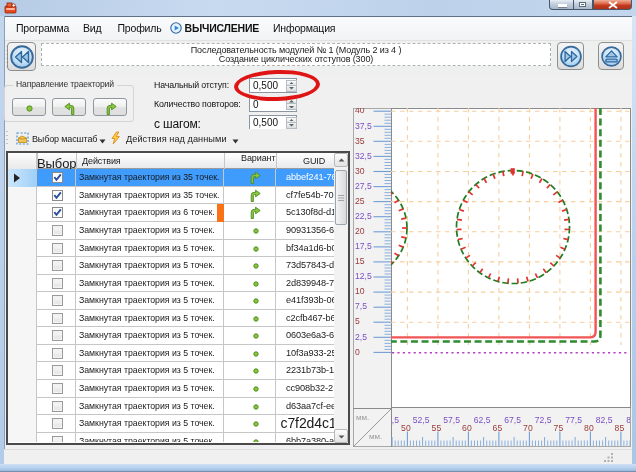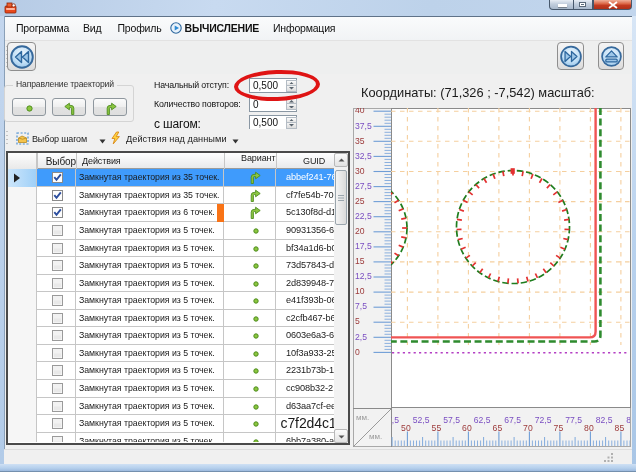--- a/index.html
+++ b/index.html
@@ -48,20 +48,21 @@
             <radialGradient id="g1" cx="0.5" cy="0.35" r="0.75">
               <stop offset="0" stop-color="#eef7fe"></stop>
               <stop offset="0.55" stop-color="#c3e0f6"></stop>
               <stop offset="1" stop-color="#8cbde6"></stop>
             </radialGradient>
           </defs>
           <circle cx="12" cy="12" r="10.8" fill="url(#g1)" stroke="#36699c" stroke-width="1.9"></circle>
           <path d="M11.5,6.5 L5.5,12 L11.5,17.5 Z M18.5,6.5 L12.5,12 L18.5,17.5 Z" fill="#9dc6e8" stroke="#2d679e" stroke-width="1.4" stroke-linejoin="round"></path>
         </svg>
       </div>
+      <div style="position:absolute;left:37px;top:27px;width:510px;height:23px;background:#fff;border:1px dashed #b2b2b2;text-align:center;font-size:9px;letter-spacing:-0.1px;color:#1a1a1a;line-height:9.5px;padding-top:1.5px">Последовательность модулей № 1 (Модуль 2 из 4 )<br>Создание циклических отступов (300)</div>
       <div style="position:absolute;left:553px;top:26px;width:27px;height:28px;border:1.5px solid #8e8e8e;border-radius:4px;background:linear-gradient(#f4f4f4,#e9e9e9 55%,#dcdcdc)">
         <svg width="22" height="23" viewBox="0 0 24 24" style="position:absolute;left:2px;top:2px">
           <defs>
             <radialGradient id="g2" cx="0.5" cy="0.35" r="0.75">
               <stop offset="0" stop-color="#eef7fe"></stop>
               <stop offset="0.55" stop-color="#c3e0f6"></stop>
               <stop offset="1" stop-color="#8cbde6"></stop>
             </radialGradient>
           </defs>
           <circle cx="12" cy="12" r="10.8" fill="url(#g2)" stroke="#36699c" stroke-width="1.9"></circle>
@@ -156,37 +157,37 @@
       <div style="position:absolute;left:230px;top:53.5px;width:86px;height:31px;border:4.2px solid #df1414;border-radius:50%;transform:rotate(-2deg)"></div>
       <div style="position:absolute;left:1px;top:112.5px;width:345px;height:18px;background:#f0f0f0"></div>
       <div style="position:absolute;left:2px;top:114.5px;width:2px;height:14px;background:repeating-linear-gradient(#c2c2c2 0,#c2c2c2 1.5px,transparent 1.5px,transparent 4px)"></div>
       <div style="position:absolute;left:12px;top:116px">
         <svg width="13" height="13" viewBox="0 0 13 13">
           <rect x="1" y="1" width="11" height="11" fill="none" stroke="#4d8fd0" stroke-width="1.2" stroke-dasharray="2,1.6"></rect>
           <path d="M2.5,6 L6,4 L10.5,6 L10.5,10.5 L2.5,10.5 Z" fill="#f5c44e" stroke="#b78a1f" stroke-width="0.8"></path>
           <path d="M2.5,6 L6.5,7.2 L10.5,6" fill="none" stroke="#b78a1f" stroke-width="0.8"></path>
         </svg>
       </div>
-      <div style="position:absolute;left:28px;top:118px;font-size:9px;letter-spacing:-0.15px;color:#222;white-space:nowrap">Выбор шагом</div>
+      <div style="position:absolute;left:28px;top:118px;font-size:9px;letter-spacing:-0.15px;color:#222;white-space:nowrap">Выбор масштаб</div>
       <svg width="7" height="5" viewBox="0 0 7 5" style="position:absolute;left:95px;top:122.5px">
         <path d="M0.5,0.5 L6.5,0.5 L3.5,4.5 Z" fill="#333"></path>
       </svg>
       <div style="position:absolute;left:105px;top:115px">
         <svg width="13" height="14" viewBox="0 0 13 14">
           <path d="M7.5,1 L3,7.5 L5.8,7.5 L4.2,13 L10.4,5.6 L7.2,5.6 L9.8,1 Z" fill="#ffd23e" stroke="#d98a1a" stroke-width="0.9" stroke-linejoin="round"></path>
         </svg>
       </div>
       <div style="position:absolute;left:122px;top:118px;font-size:9.2px;letter-spacing:0.05px;color:#222;white-space:nowrap">Действия над данными</div>
       <svg width="7" height="5" viewBox="0 0 7 5" style="position:absolute;left:228px;top:122.5px">
         <path d="M0.5,0.5 L6.5,0.5 L3.5,4.5 Z" fill="#333"></path>
       </svg>
       <div style="position:absolute;left:2px;top:135px;width:343.5px;height:293.5px;border:2px solid #4a4a4a;background:#fff;overflow:hidden">
         <div style="position:absolute;left:0;top:0;width:340px;height:16.4px;background:linear-gradient(#fff,#e8e9eb);border-bottom:1px solid #9a9a9a"></div>
         <div style="position:absolute;left:0;top:0;width:29px;height:16.4px;background:linear-gradient(#fdfdfd,#e9e9e9);border-right:1px solid #c6c6c6"></div>
-        <div style="position:absolute;left:29px;top:3px;font-size:10px;letter-spacing:-0.1px;color:#1a1a1a;white-space:nowrap;width:39px;text-align:right">Выбор</div>
+        <div style="position:absolute;left:29px;top:3px;font-size:13px;letter-spacing:-0.1px;color:#1a1a1a;white-space:nowrap;width:39px;text-align:right">Выбор</div>
         <div style="position:absolute;left:74px;top:3px;font-size:9px;letter-spacing:-0.1px;color:#1a1a1a;white-space:nowrap">Действия</div>
         <div style="position:absolute;left:233px;top:0;font-size:9px;letter-spacing:-0.1px;color:#1a1a1a;white-space:nowrap">Вариант</div>
         <div style="position:absolute;left:295px;top:3px;font-size:9px;letter-spacing:-0.1px;color:#1a1a1a;white-space:nowrap">GUID</div>
         <div style="position:absolute;left:29px;top:0;width:1px;height:16.4px;background:#c6c6c6"></div>
         <div style="position:absolute;left:68px;top:0;width:1px;height:16.4px;background:#c6c6c6"></div>
         <div style="position:absolute;left:215.5px;top:0;width:1px;height:16.4px;background:#c6c6c6"></div>
         <div style="position:absolute;left:267.5px;top:0;width:1px;height:16.4px;background:#c6c6c6"></div>
         <div style="position:absolute;left:325.5px;top:0;width:1px;height:16.4px;background:#c6c6c6"></div>
         <div style="position:absolute;left:0;top:16.4px;width:326px;height:273.1px;overflow:hidden">
           <div style="position:absolute;left:0;top:0.00px;width:326px;height:17.55px;background:#3f9bfc;border-bottom:1px solid #c6c6c6">
@@ -535,21 +536,20 @@
         </div>
         <div style="position:absolute;left:326.5px;top:16.5px;width:12.5px;height:55px;background:linear-gradient(90deg,#f4f4f4,#dadada);border:1px solid #9aa5ad;border-radius:2px">
           <div style="position:absolute;left:2.5px;top:24px;width:6px;height:1px;background:#9aa5ad;box-shadow:0 2.5px #9aa5ad,0 5px #9aa5ad"></div>
         </div>
         <div style="position:absolute;left:326px;top:276px;width:13.5px;height:13.5px;background:linear-gradient(#fcfcfc,#e2e2e2);border:1px solid #b8b8b8;border-radius:2px">
           <svg width="7" height="4" viewBox="0 0 7 4" style="position:absolute;left:2.5px;top:4.5px">
             <path d="M0.5,0.5 L6.5,0.5 L3.5,3.5 Z" fill="#555"></path>
           </svg>
         </div>
       </div>
-      <div style="position:absolute;left:357px;top:68.5px;font-size:12.8px;color:#1a1a1a;white-space:nowrap">Координаты: (71,326 ; -7,542) масштаб:</div>
       <div style="position:absolute;left:349px;top:92px;width:278px;height:339px;border:1px solid #a8a8a8;background:#f2f2f2"></div>
       <div style="position:absolute;left:387px;top:92px;width:240px;height:299.5px;background:#fff;border:1px solid #8a8a8a"></div>
       <div style="position:absolute;left:349px;top:391.5px;width:38.5px;height:39.5px;border-right:1px solid #8a8a8a;border-top:1px solid #8a8a8a">
         <svg width="38" height="39">
           <line x1="0" y1="38" x2="38" y2="0" stroke="#9a9a9a" stroke-width="1"></line>
           <text x="3" y="11" font-size="8px" fill="#9a9a9a" font-family="Liberation Sans, sans-serif">мм.</text>
           <text x="16" y="30" font-size="8px" fill="#9a9a9a" font-family="Liberation Sans, sans-serif">мм.</text>
         </svg>
       </div>
     </div>

